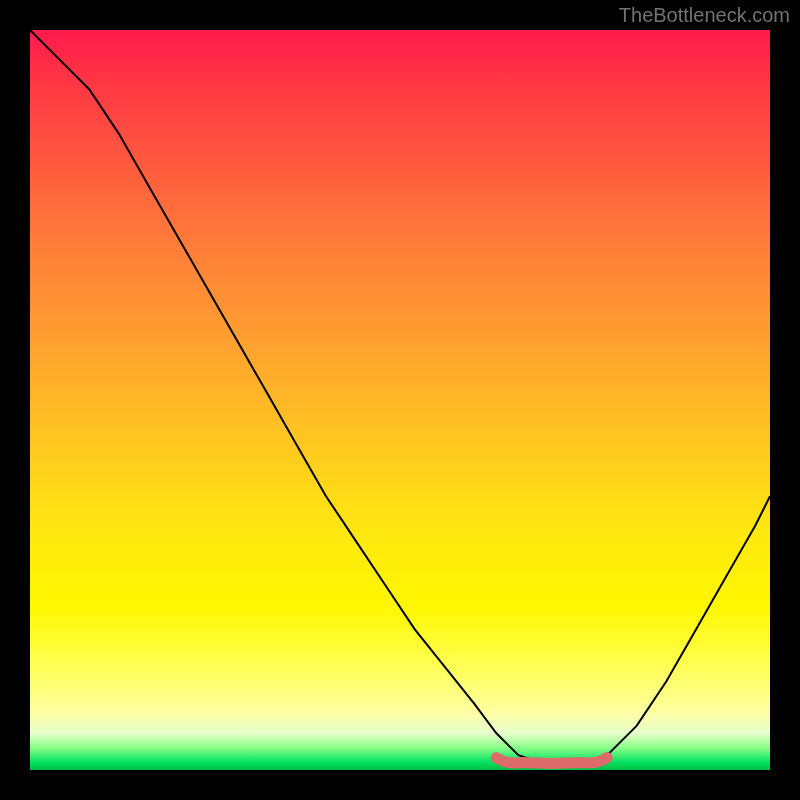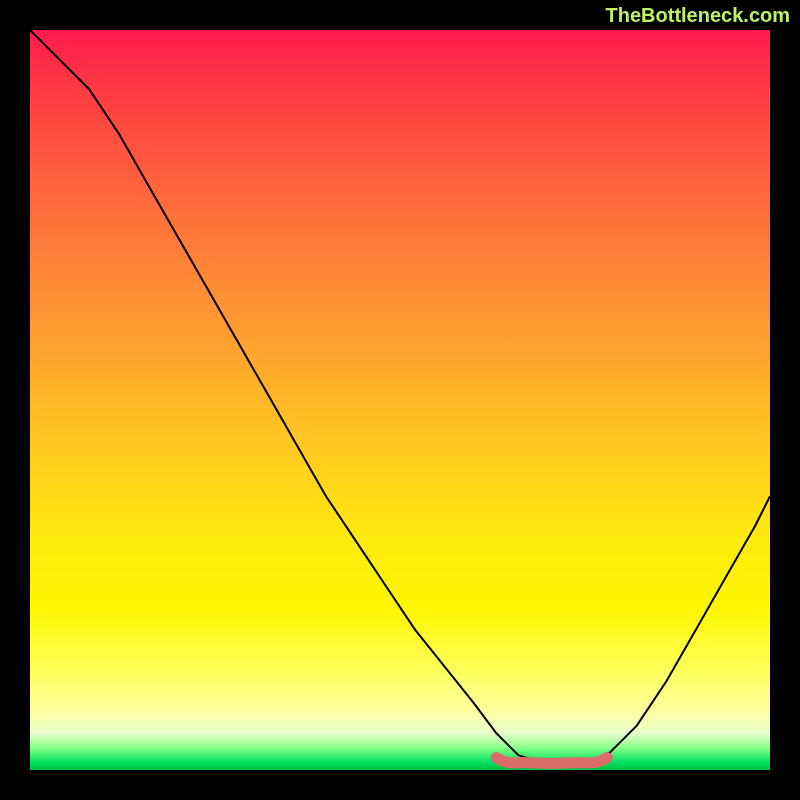--- a/index.html
+++ b/index.html
@@ -8,23 +8,23 @@
     height: 800px;
     background: #000;
     position: relative;
     overflow: hidden;
     font-family: Arial, sans-serif;
   }
   .watermark {
     position: absolute;
     top: 4px;
     right: 10px;
-    color: #bef264;
+    color: #737373;
     font-size: 20px;
-    font-weight: bold;
+    font-weight: normal;
     z-index: 10;
   }
   .plot-area {
     position: absolute;
     left: 30px;
     top: 30px;
     width: 740px;
     height: 740px;
     overflow: hidden;
   }

